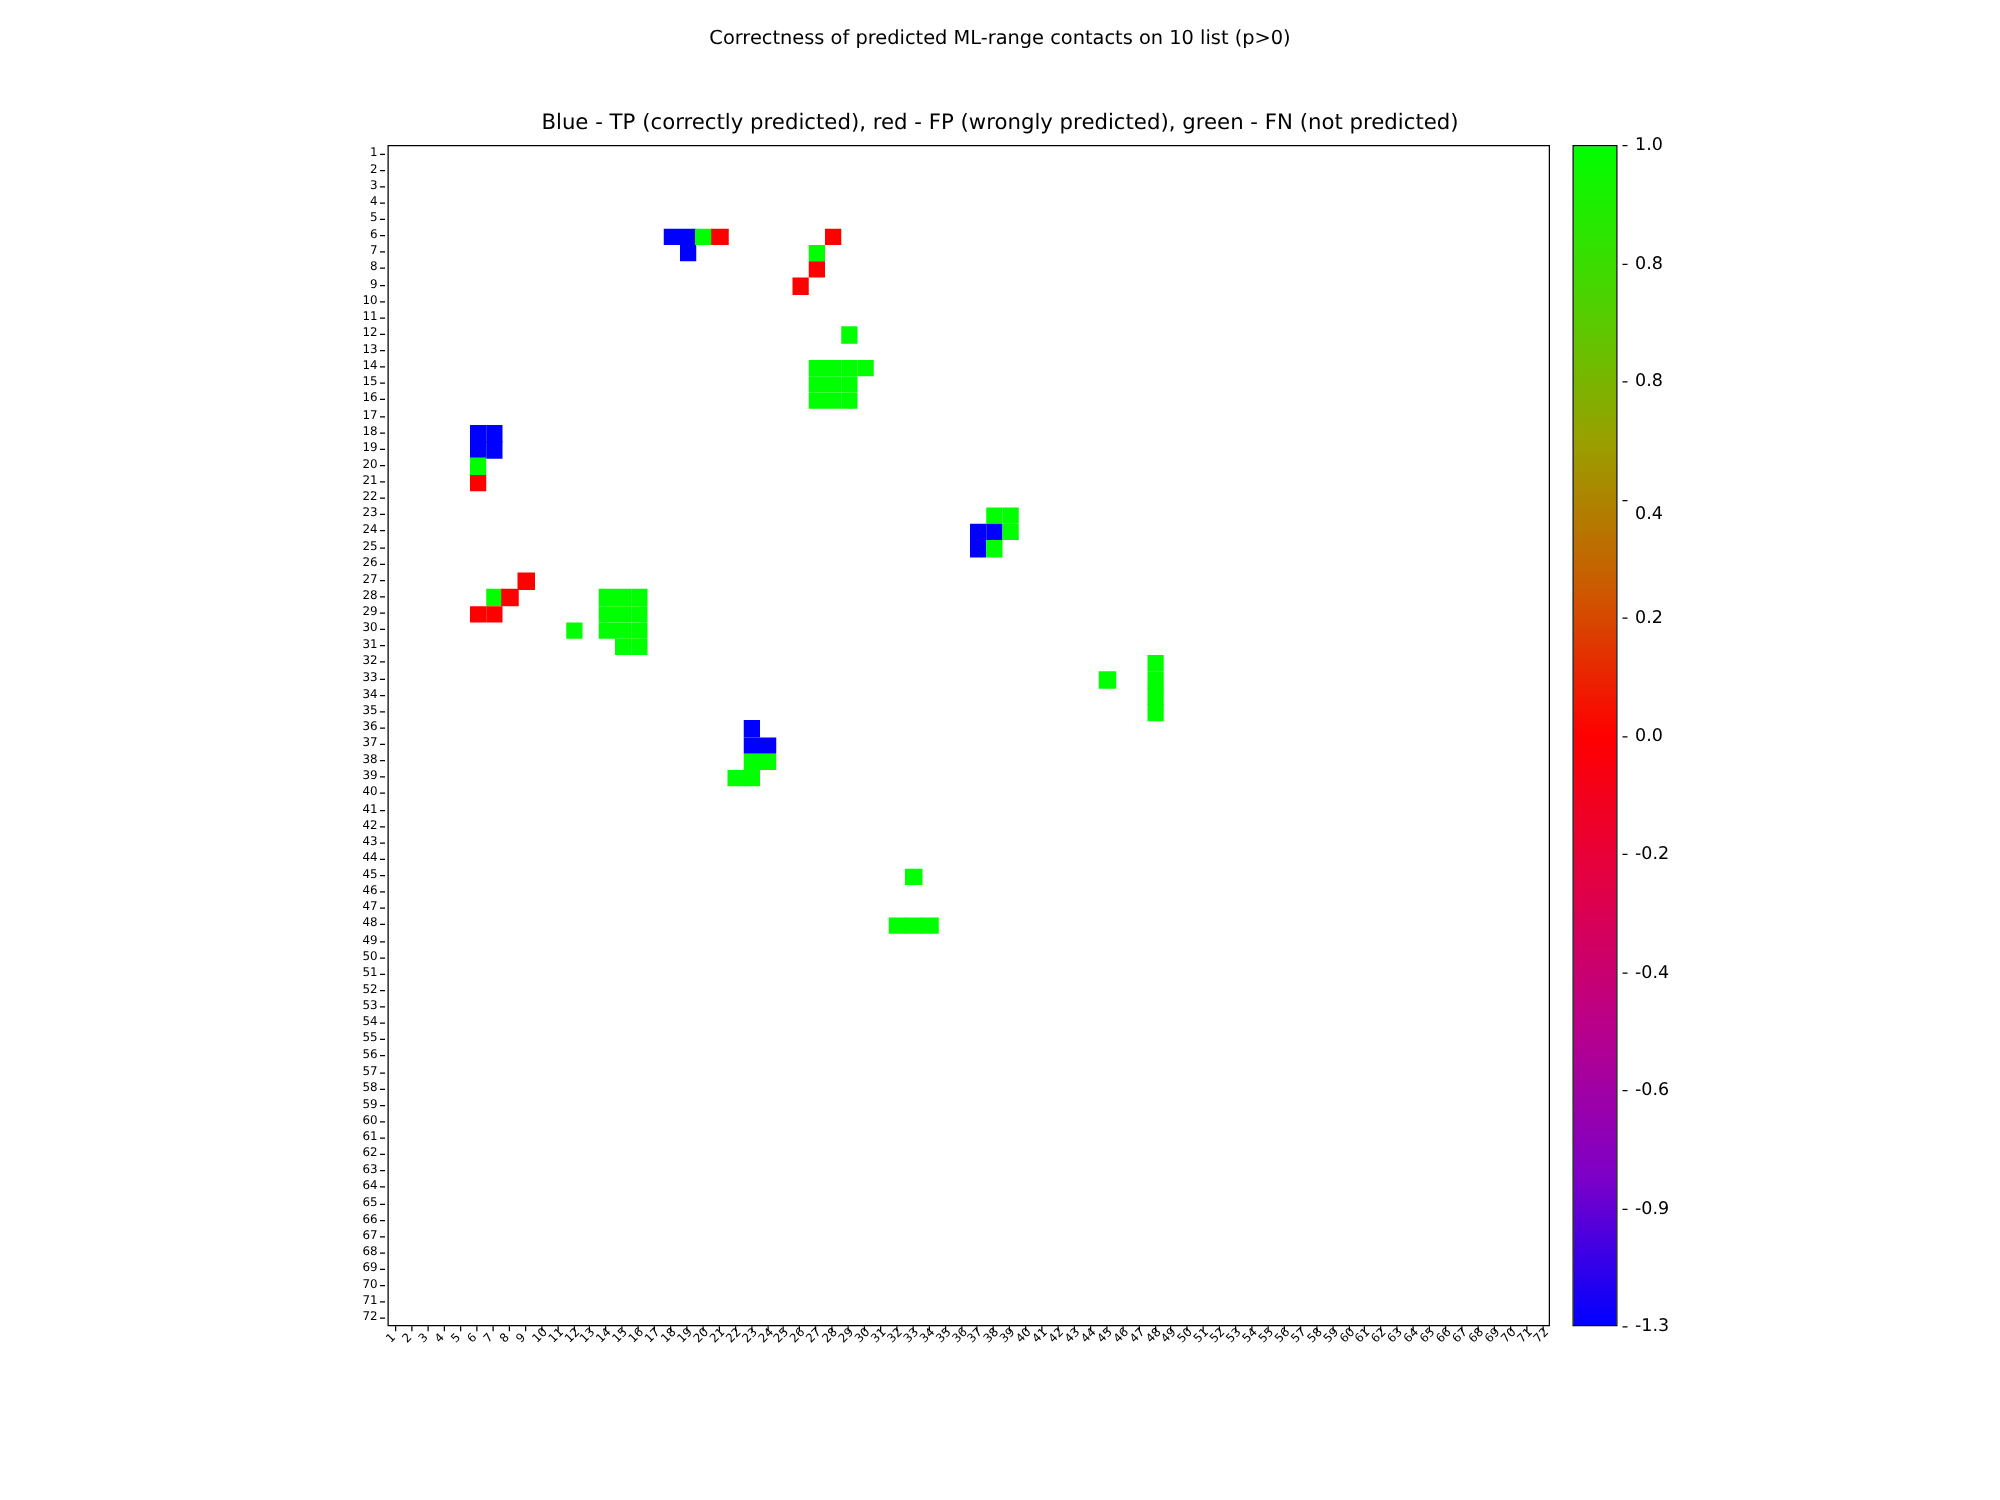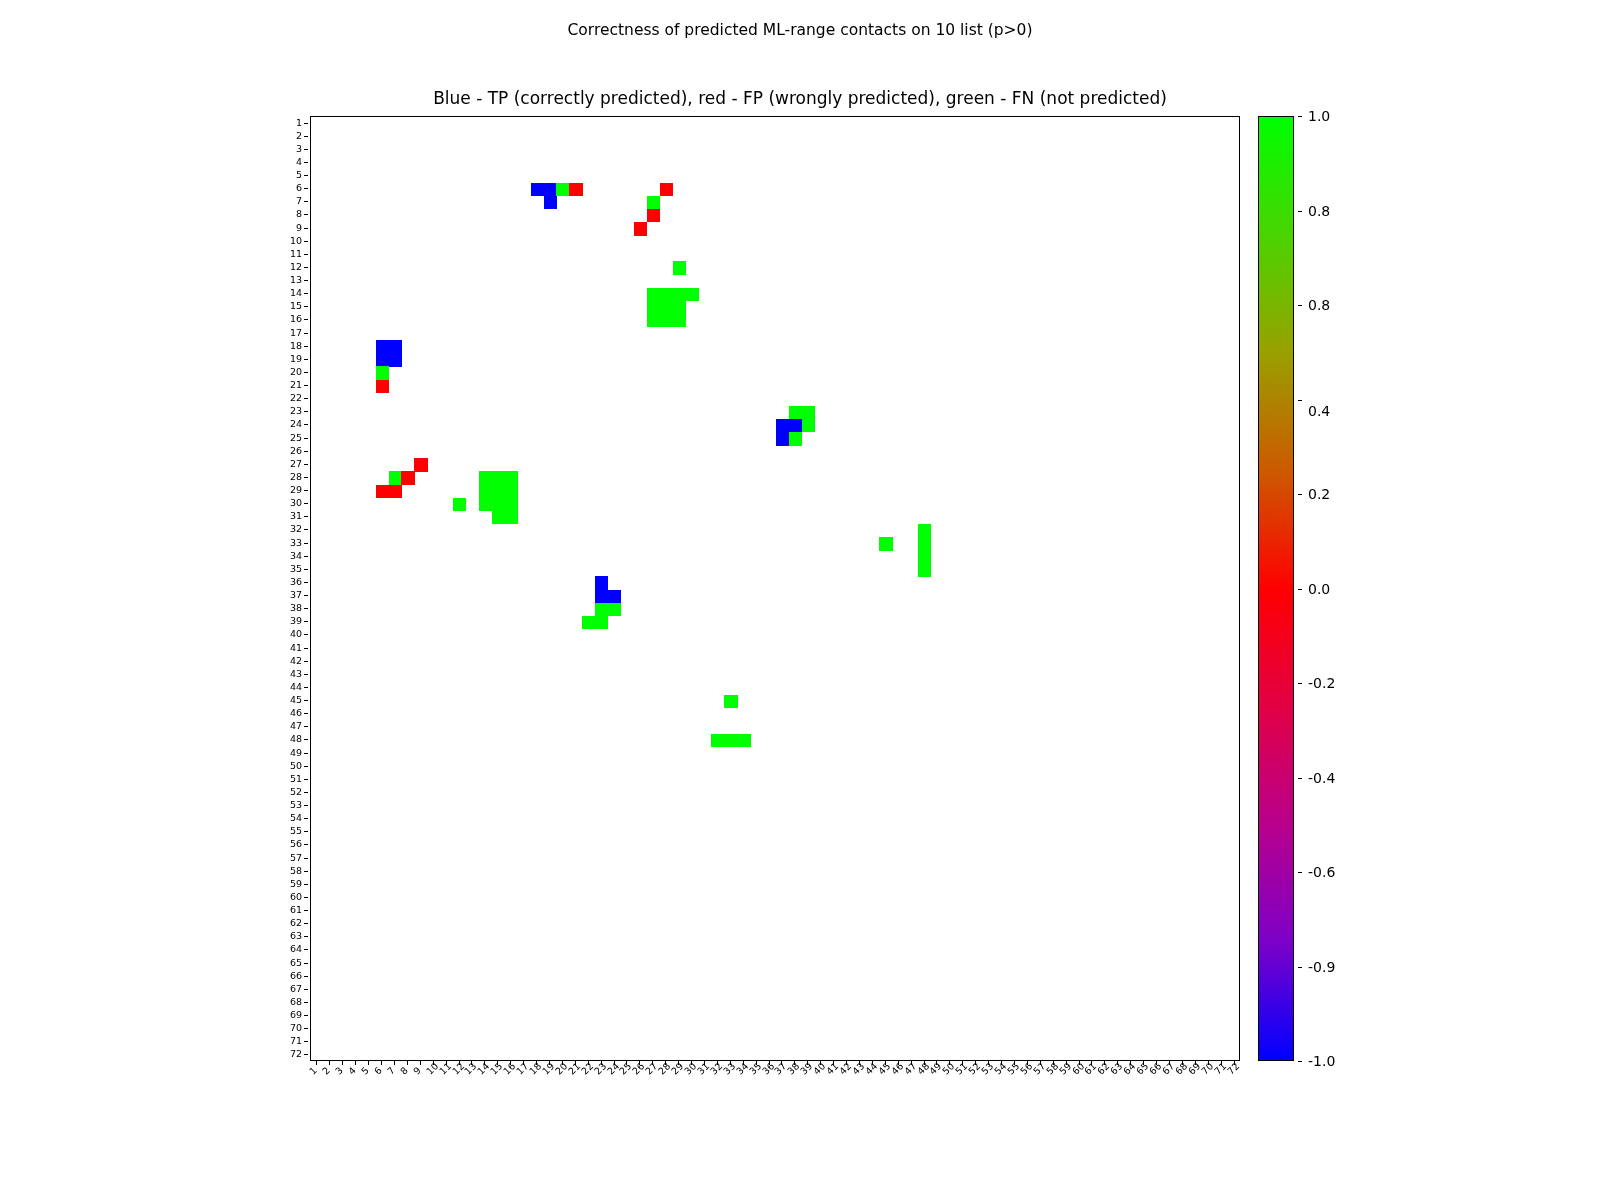--- a/index.html
+++ b/index.html
@@ -526,15 +526,15 @@
     <div class="cbtick" style="top: 472.5px;">0.0</div>
     <div class="cbtickmark" style="top: 472.5px;"></div>
     <div class="cbtick" style="top: 567px;">-0.2</div>
     <div class="cbtickmark" style="top: 567px;"></div>
     <div class="cbtick" style="top: 661.5px;">-0.4</div>
     <div class="cbtickmark" style="top: 661.5px;"></div>
     <div class="cbtick" style="top: 756px;">-0.6</div>
     <div class="cbtickmark" style="top: 756px;"></div>
     <div class="cbtick" style="top: 850.5px;">-0.9</div>
     <div class="cbtickmark" style="top: 850.5px;"></div>
-    <div class="cbtick" style="top: 945px;">-1.0</div>
+    <div class="cbtick" style="top: 945px;">-1.3</div>
     <div class="cbtickmark" style="top: 945px;"></div>
   </div>
 
 </body></html>

